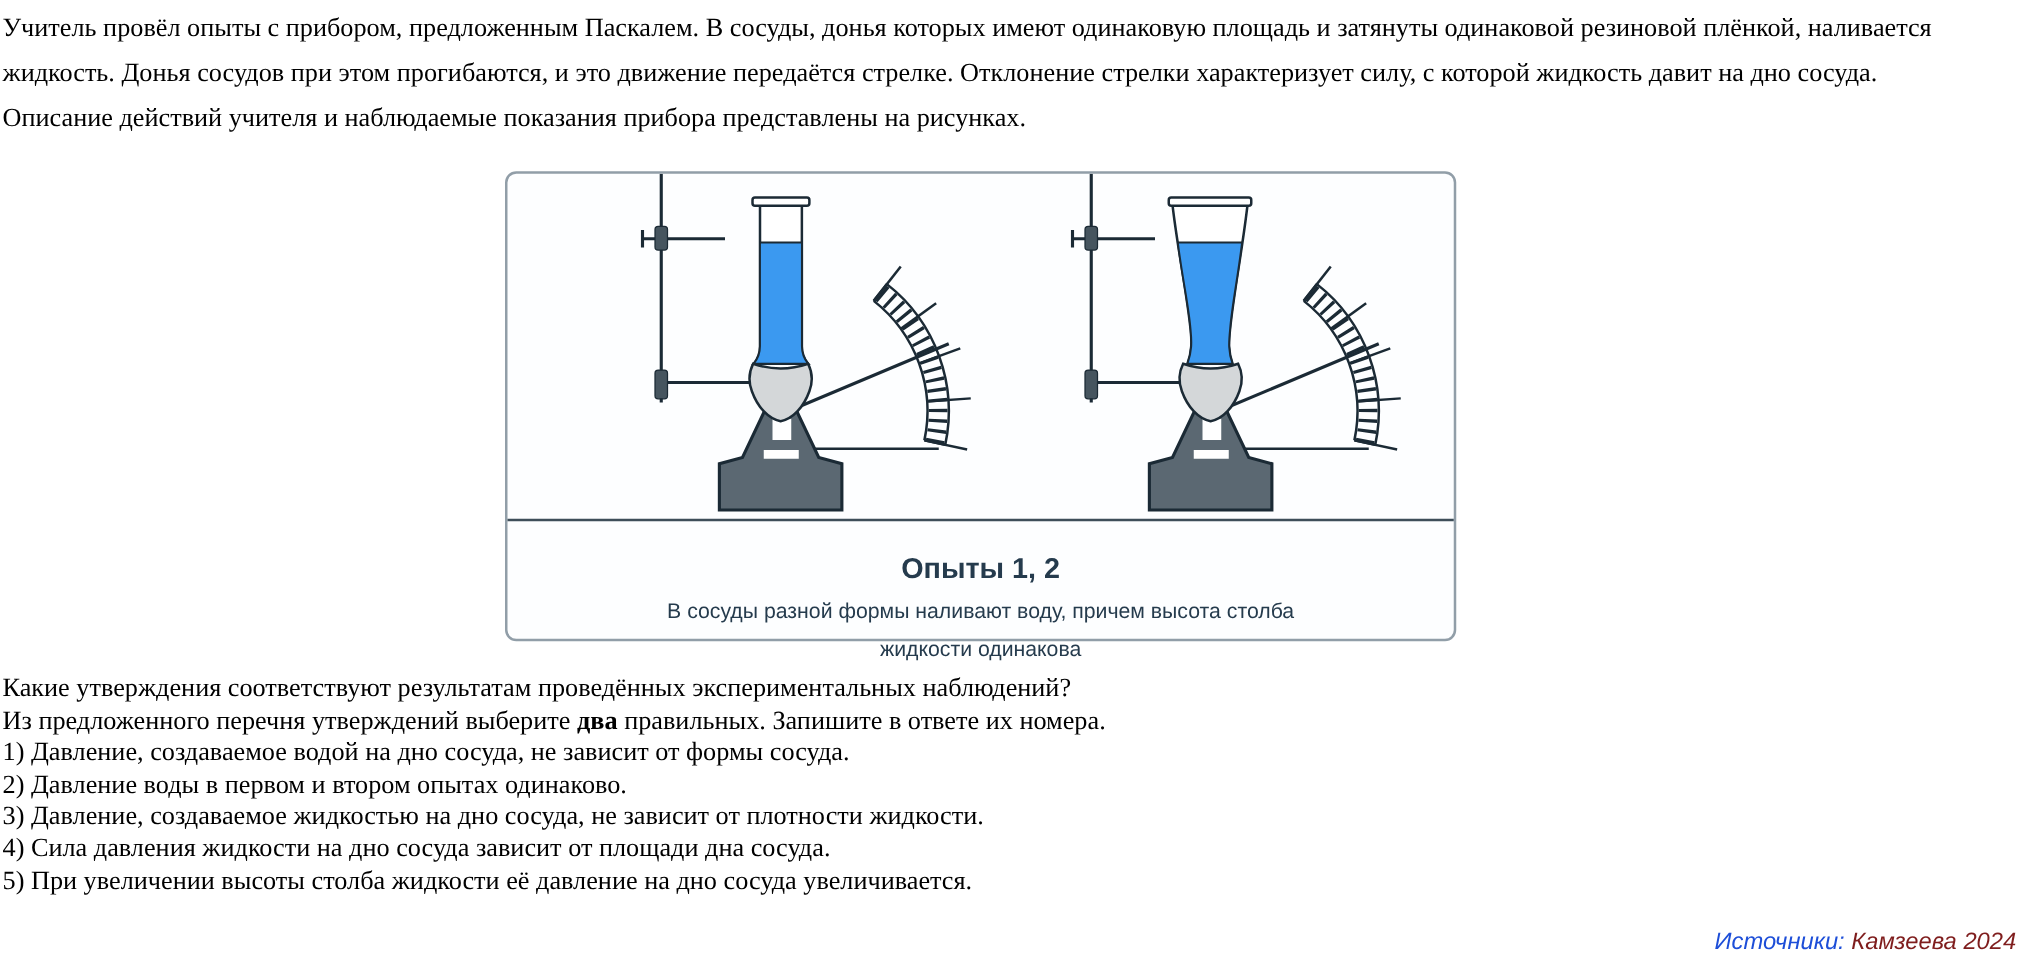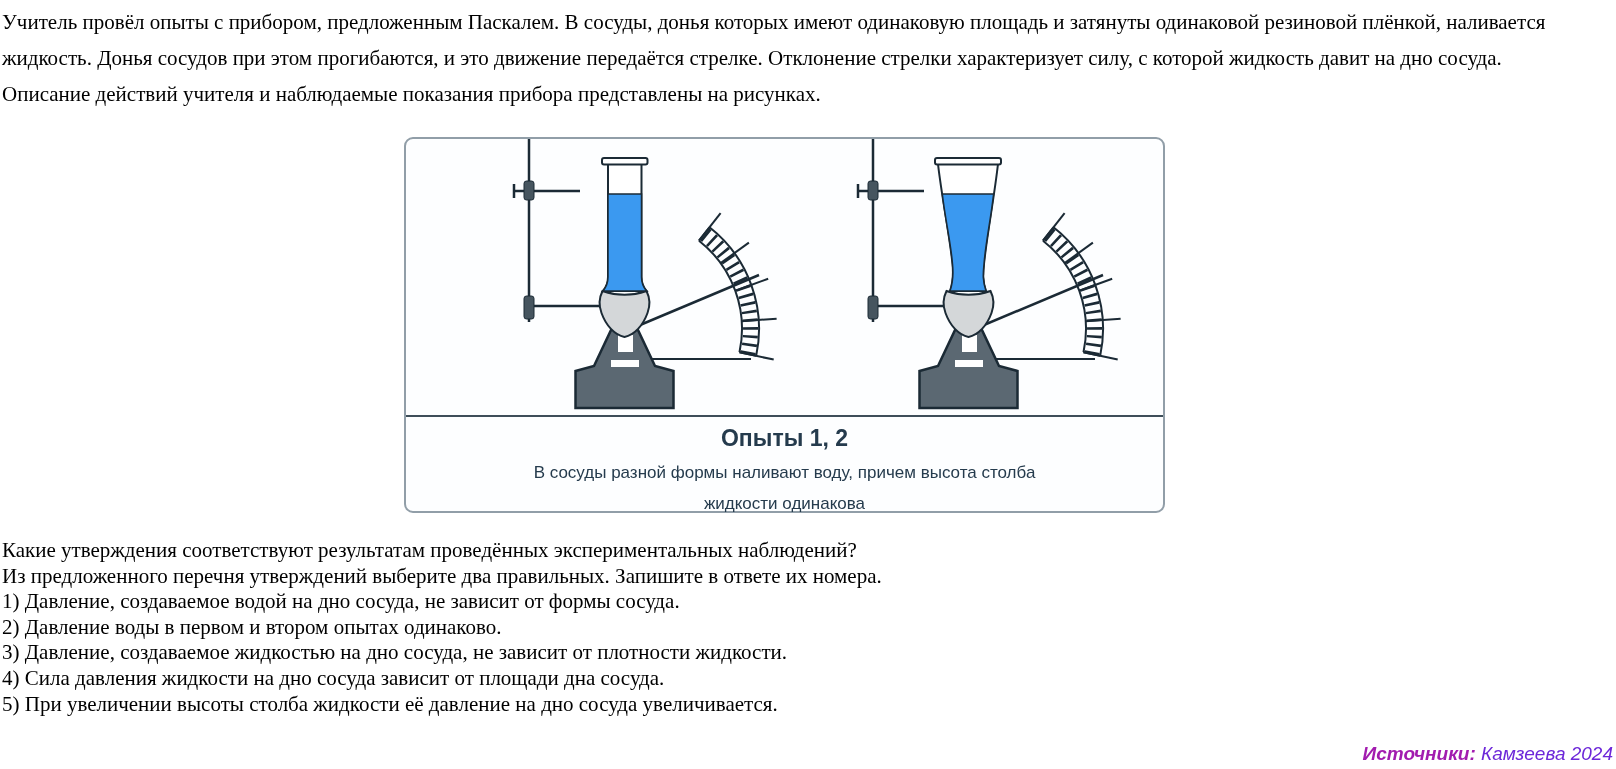--- a/index.html
+++ b/index.html
@@ -14,35 +14,35 @@
   .figure-box {
     position:absolute; left:404px; top:137px; width:757px; height:372px;
     border:2px solid #919ea8; border-radius:9px; background:#fdfeff;
   }
   .panels { position:relative; height:276px; }
   .panel-svg { position:absolute; top:0; }
   #panel1 { left:0; }
   #panel2 { left:344px; }
   .caption {
     border-top:2px solid #3e4e59; height:92px; text-align:center;
-    font-family:"Liberation Sans", sans-serif; color:#253b4d; padding-top:8px;
+    font-family:"Liberation Sans", sans-serif; color:#253b4d; padding-top:24px;
   }
   .caption-title { font-weight:bold; font-size:23px; margin-bottom:5px; }
   .caption-line { font-size:17px; line-height:31px; }
   .question {
     position:absolute; left:2px; top:538px; width:1612px;
     font-size:21px; line-height:25.6px;
   }
-  .q-bold { font-weight:normal;text-align:right; }
+  .q-bold { font-weight:bold;text-align:right; }
   .source {
     position:absolute; right:3px; top:743px; white-space:nowrap;
     font-family:"Liberation Sans", sans-serif; font-style:italic; font-size:19px;
   }
-  .source-label { color:#a21caf; font-weight:bold; }
-  .source-value { color:#6d28d9; }
+  .source-label { color:#1d4ed8; font-weight:normal; }
+  .source-value { color:#7f1d1d; }
 </style>
 </head>
 <body>
 
 <div class="intro">
   <div>Учитель провёл опыты с прибором, предложенным Паскалем. В сосуды, донья которых имеют одинаковую площадь и затянуты одинаковой резиновой плёнкой, наливается жидкость. Донья сосудов при этом прогибаются, и это движение передаётся стрелке. Отклонение стрелки характеризует силу, с которой жидкость давит на дно сосуда.</div>
   <div>Описание действий учителя и наблюдаемые показания прибора представлены на рисунках.</div>
 </div>
 
 <div class="figure-box">

